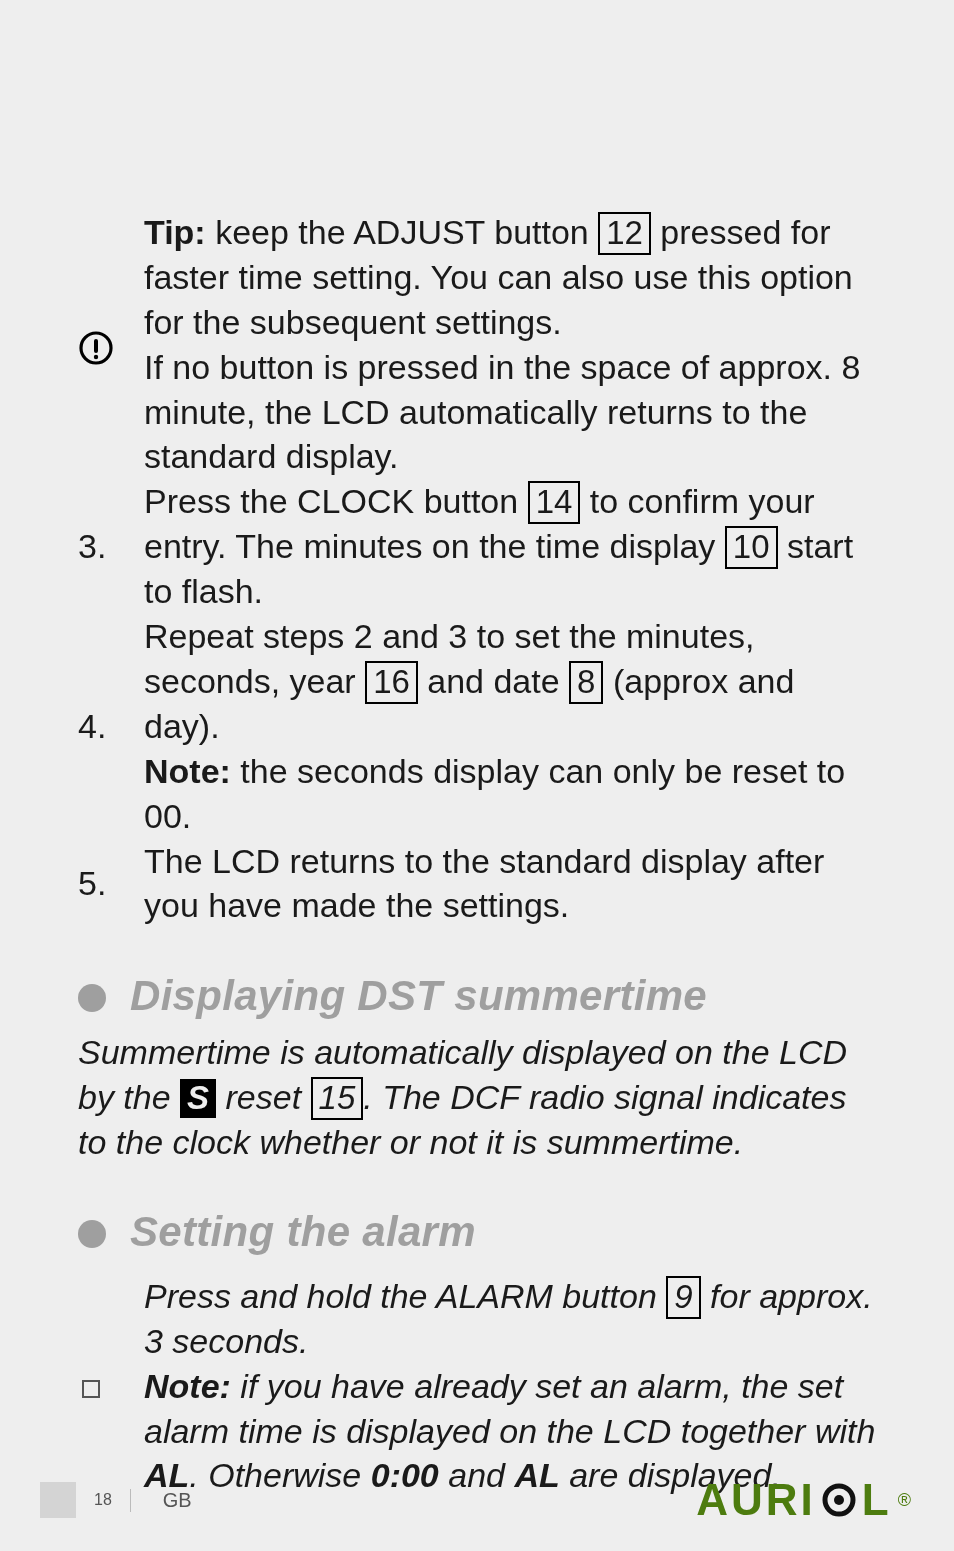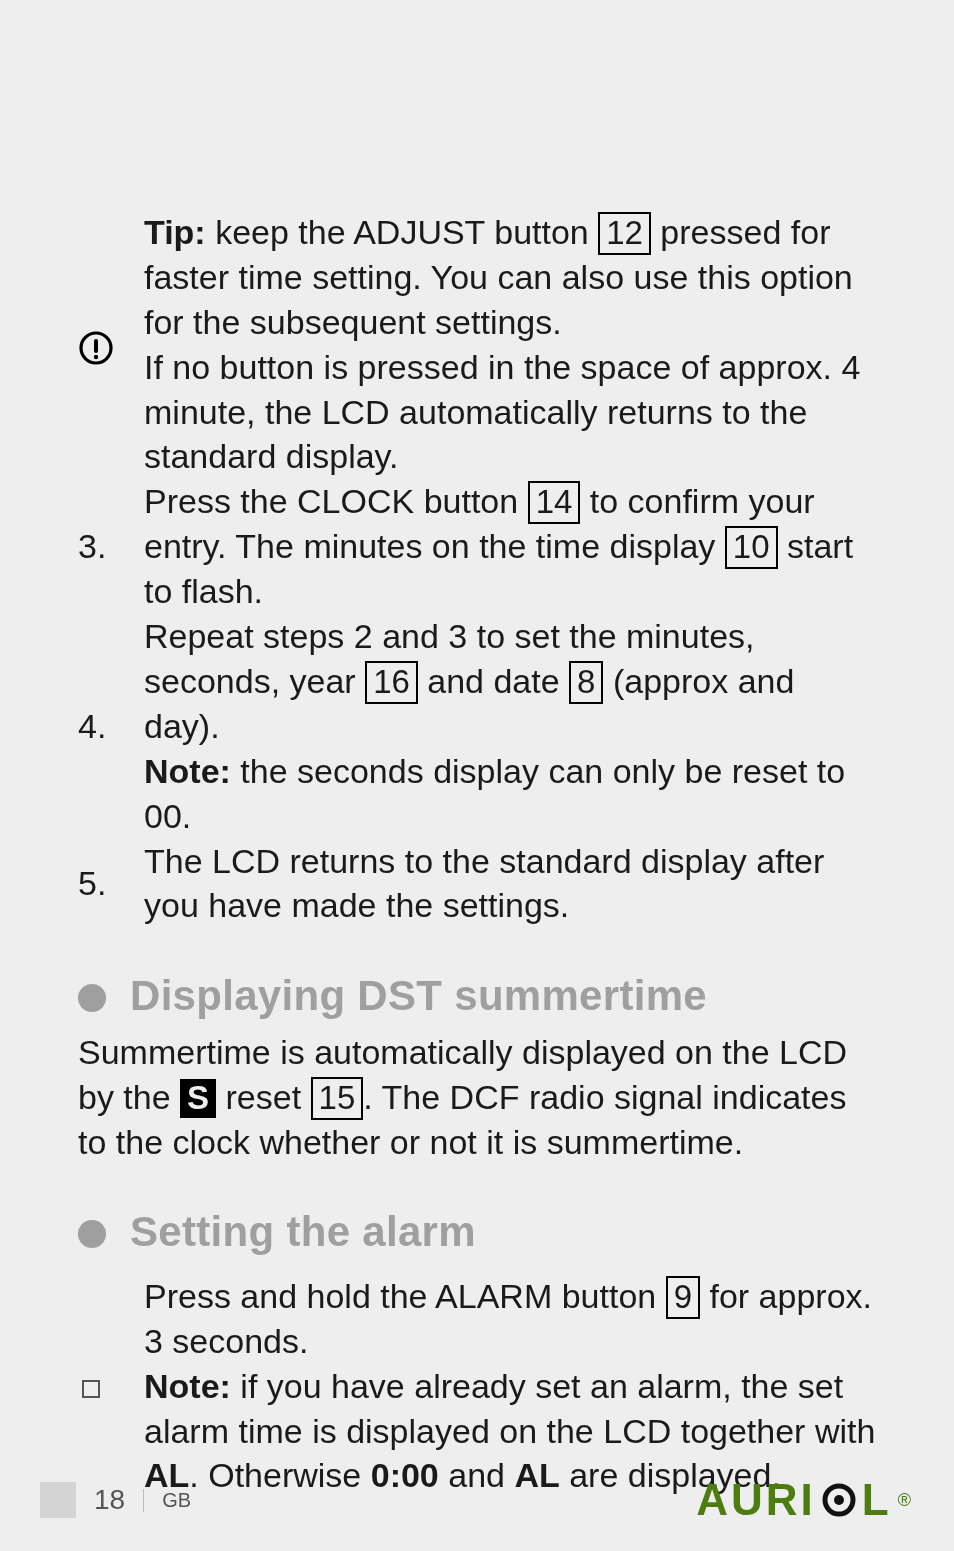--- a/index.html
+++ b/index.html
@@ -25,40 +25,40 @@
   .s-icon {
     display: inline-block;
     background: #000;
     color: #eee;
     font-weight: 700;
     font-size: 33px;
     padding: 0 7px;
     line-height: 1.18;
     vertical-align: baseline;
   }
-  .section { margin-top: 40px; }
+  .section { margin-top: 40px; font-style: italic; }
   .section-head { display: flex; align-items: center; gap: 24px; }
   .disc {
     width: 28px; height: 28px; border-radius: 50%;
     background: #9f9f9f; flex: 0 0 28px; margin-top: 4px;
   }
   .section-title { font-size: 42px; font-weight: 800; color: #9f9f9f; letter-spacing: 0.3px; }
   .section-body { margin-top: 6px; font-size: 34px; line-height: 1.32; font-weight: 300; }
   .checkbox {
     width: 18px; height: 18px; border: 2px solid #555; display: inline-block; margin-top: 14px;
   }
   .footer {
     position: absolute; bottom: 26px; left: 0; right: 0;
     display: flex; align-items: center; justify-content: space-between;
     padding: 0 40px 0 40px;
   }
   .footer-left { display: flex; align-items: center; gap: 18px; }
   .footer-box { width: 36px; height: 36px; background: #d4d4d4; }
-  .page-num { font-size: 28px; color: #555; }
-  .gb { font-size: 20px; color: #555; border-left: 1px solid #bbb; padding-left: 18px; }
+  .page-num { font-size: 16px; color: #555; }
+  .gb { font-size: 20px; color: #555; border-left: 1px solid #bbb; padding-left: 32px; }
   .brand { display: flex; align-items: center; gap: 4px; font-weight: 800; font-size: 44px; letter-spacing: 3px; color: #4d7c0f; }
   .sup { font-size: 18px; vertical-align: top; margin-left: 2px; font-weight: 400; }
   svg.brand-icon { width: 34px; height: 34px; margin: 0 2px; }
   svg.info-icon { width: 36px; height: 36px; margin-top: 6px; }
 </style>
 </head>
 <body>
 <div class="page">
 
 <div class="content">
@@ -66,21 +66,21 @@
   <div class="row">
     <div class="marker icon">
       <svg class="info-icon" viewBox="0 0 36 36">
         <circle cx="18" cy="18" r="15" fill="none" stroke="#000" stroke-width="3.2"></circle>
         <line x1="18" y1="11" x2="18" y2="21" stroke="#000" stroke-width="4" stroke-linecap="round"></line>
         <circle cx="18" cy="27" r="2.2" fill="#000"></circle>
       </svg>
     </div>
     <div class="body-text">
       <span class="bold">Tip:</span><span> keep the ADJUST button </span><span class="keycap">12</span><span> pressed for faster time setting. You can also use this option for the subsequent settings.</span>
-      <div>If no button is pressed in the space of approx. 4 minute, the LCD automatically returns to the standard display.</div>
+      <div>If no button is pressed in the space of approx. 8 minute, the LCD automatically returns to the standard display.</div>
     </div>
   </div>
 
   <div class="row">
     <div class="marker num">3.</div>
     <div class="body-text">
       <span>Press the CLOCK button </span><span class="keycap">14</span><span> to confirm your entry. The minutes on the time display </span><span class="keycap">10</span><span> start to flash.</span>
     </div>
   </div>
 

